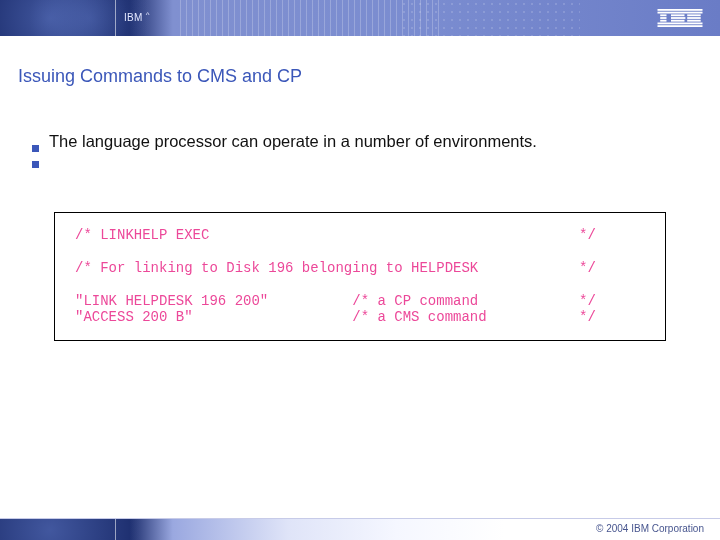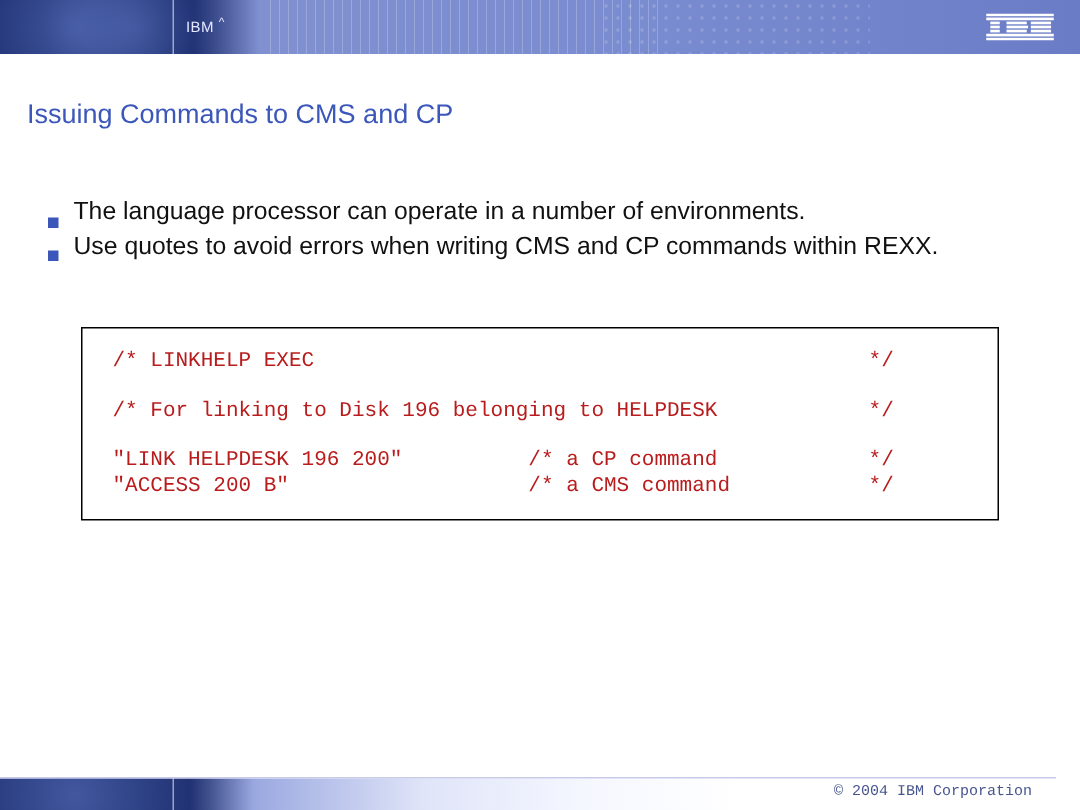--- a/index.html
+++ b/index.html
@@ -77,33 +77,32 @@
 
   
   .codebox {
     margin: 44px 54px 0 54px;
     border: 1.5px solid #000;
     padding: 14px 16px 14px 20px;
     font-family: "Courier New", Courier, monospace;
     font-size: 14px;
     line-height: 1.18;
     white-space: pre;
-    color: #b91c1c;
+    color: #ec4899;
     background: #fff;
   }
 
   
   .footer {
     position: absolute;
-    left: 0; right: 16px; bottom: 0;
+    left: 0; right: 0; bottom: 0;
     height: 22px;
     background: linear-gradient(to right,
         #1a2b6b 0%, #1a2b6b 18%, #9aa8e0 24%, #dfe4f8 40%, #f5f7ff 55%, #ffffff 70%, #ffffff 100%);
     border-top: 1px solid #c7cbe8;
-    font-family: Liberation Mono, monospace;
   }
   .footer::before {
     content: "";
     position: absolute; left: 0; top: 0; width: 190px; height: 100%;
     background: radial-gradient(circle at 50px 11px, rgba(140,170,255,0.35) 0%, rgba(26,43,107,0) 65%);
   }
   .footer .vbar {
     position: absolute; top: 0; bottom: 0; width: 1px; background: rgba(255,255,255,0.55);
   }
   .footer .vbar.a { left: 115px; }
@@ -145,21 +144,20 @@
 
 <h1 class="title">Issuing Commands to CMS and CP</h1>
 
 <div class="bullets">
   <div class="bul">
     <span class="mark"></span>
     <span>The language processor can operate in a number of environments.</span>
   </div>
   <div class="bul">
     <span class="mark"></span>
-    <span>Use quotes to avoid errors when writing CMS and CP commands within REXX.</span>
   </div>
 </div>
 
 <pre class="codebox">/* LINKHELP EXEC                                            */
 
 /* For linking to Disk 196 belonging to HELPDESK            */
 
 "LINK HELPDESK 196 200"          /* a CP command            */
 "ACCESS 200 B"                   /* a CMS command           */</pre>
 

